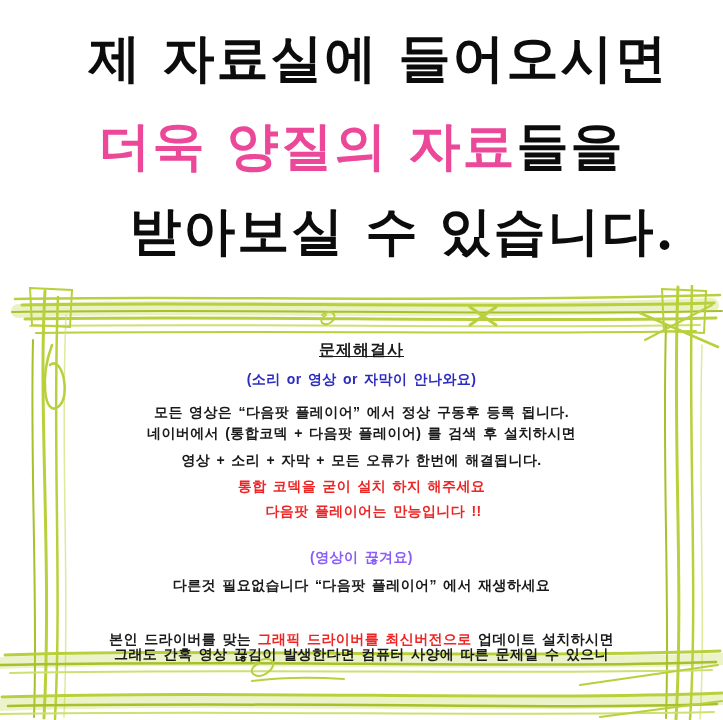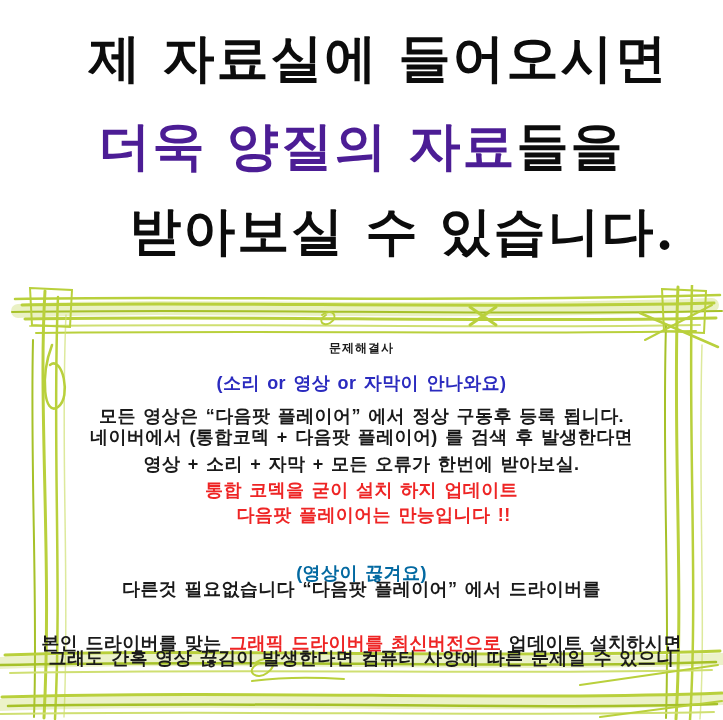--- a/index.html
+++ b/index.html
@@ -19,49 +19,49 @@
     font-family: "DejaVu Serif", serif;
     font-weight: bold;
     font-size: 52px;
     letter-spacing: 2px;
     color: #0c0c0c;
     white-space: nowrap;
   }
   #banner-line-1 { top: 24px; padding-left: 17px; }
   #banner-line-2 { top: 112px; }
   #banner-line-3 { top: 197px; margin-left: 41px; }
-  .banner-blue { color: #4c1d95; }
+  .banner-blue { color: #ec4899; }
 
   
   #frame-svg {
     position: absolute;
     left: 0; top: 285px;
     width: 723px; height: 435px;
   }
 
   
   .board-line {
     position: absolute;
     left: 0; width: 723px;
     text-align: center;
     font-weight: bold;
-    font-size: 18px;
+    font-size: 14px;
     letter-spacing: 0.4px;
     word-spacing: 2px;
     color: #1a1a1a;
     white-space: nowrap;
   }
-  #board-title { top: 340px; font-size: 12px; letter-spacing: 1px; }
+  #board-title { top: 340px; font-size: 16px; letter-spacing: 1px; text-decoration: underline; }
   #sub1        { top: 371px; color: #2b2bbf; }
   #l1          { top: 404px; }
   #l2          { top: 425px; }
   #l3          { top: 452px; }
   #red1        { top: 478px; color: #ee2525; }
   #red2        { top: 503px; color: #ee2525; margin-left: 12px; }
-  #sub2        { top: 549px; color: #0369a1; margin-top: 12px; }
+  #sub2        { top: 549px; color: #8b5cf6; }
   #l4          { top: 577px; }
   #l5          { top: 604px; margin-top: 42px; }
   #l6          { top: 631px; }
   .inline-red  { color: #ee2525; margin-top: 12px; }
 </style>
 </head>
 <body>
 
 <div>
   <div class="banner-line" id="banner-line-1">제 자료실에 들어오시면</div>
@@ -118,24 +118,24 @@
     <path d="M580,400 L718,380" stroke-width="2"></path>
     <path d="M600,432 L722,416" stroke-width="2"></path>
   </g>
 </svg>
 
 <div>
   <div class="board-line" id="board-title">문제해결사</div>
 
   <div class="board-line" id="sub1">(소리 or 영상 or 자막이 안나와요)</div>
   <div class="board-line" id="l1">모든 영상은  “다음팟 플레이어”  에서 정상 구동후 등록 됩니다.</div>
-  <div class="board-line" id="l2">네이버에서 (통합코덱 + 다음팟 플레이어) 를 검색 후 발생한다면</div>
-  <div class="board-line" id="l3">영상 + 소리 + 자막 + 모든 오류가 한번에 받아보실.</div>
-  <div class="board-line" id="red1">통합 코덱을 굳이 설치 하지 업데이트</div>
+  <div class="board-line" id="l2">네이버에서 (통합코덱 + 다음팟 플레이어) 를 검색 후 설치하시면</div>
+  <div class="board-line" id="l3">영상 + 소리 + 자막 + 모든 오류가 한번에 해결됩니다.</div>
+  <div class="board-line" id="red1">통합 코덱을 굳이 설치 하지 해주세요</div>
   <div class="board-line" id="red2">다음팟 플레이어는 만능입니다 !!</div>
 
   <div class="board-line" id="sub2">(영상이 끊겨요)</div>
-  <div class="board-line" id="l4">다른것 필요없습니다  “다음팟 플레이어” 에서 드라이버를</div>
+  <div class="board-line" id="l4">다른것 필요없습니다  “다음팟 플레이어” 에서 재생하세요</div>
   <div class="board-line" id="l5">그래도 간혹 영상 끊김이 발생한다면 컴퓨터 사양에 따른 문제일 수 있으니</div>
   <div class="board-line" id="l6">
     <span>본인 드라이버를 맞는 </span><span class="inline-red">그래픽 드라이버를 최신버전으로</span><span> 업데이트 설치하시면</span>
   </div>
 </div>
 
 </body></html>

